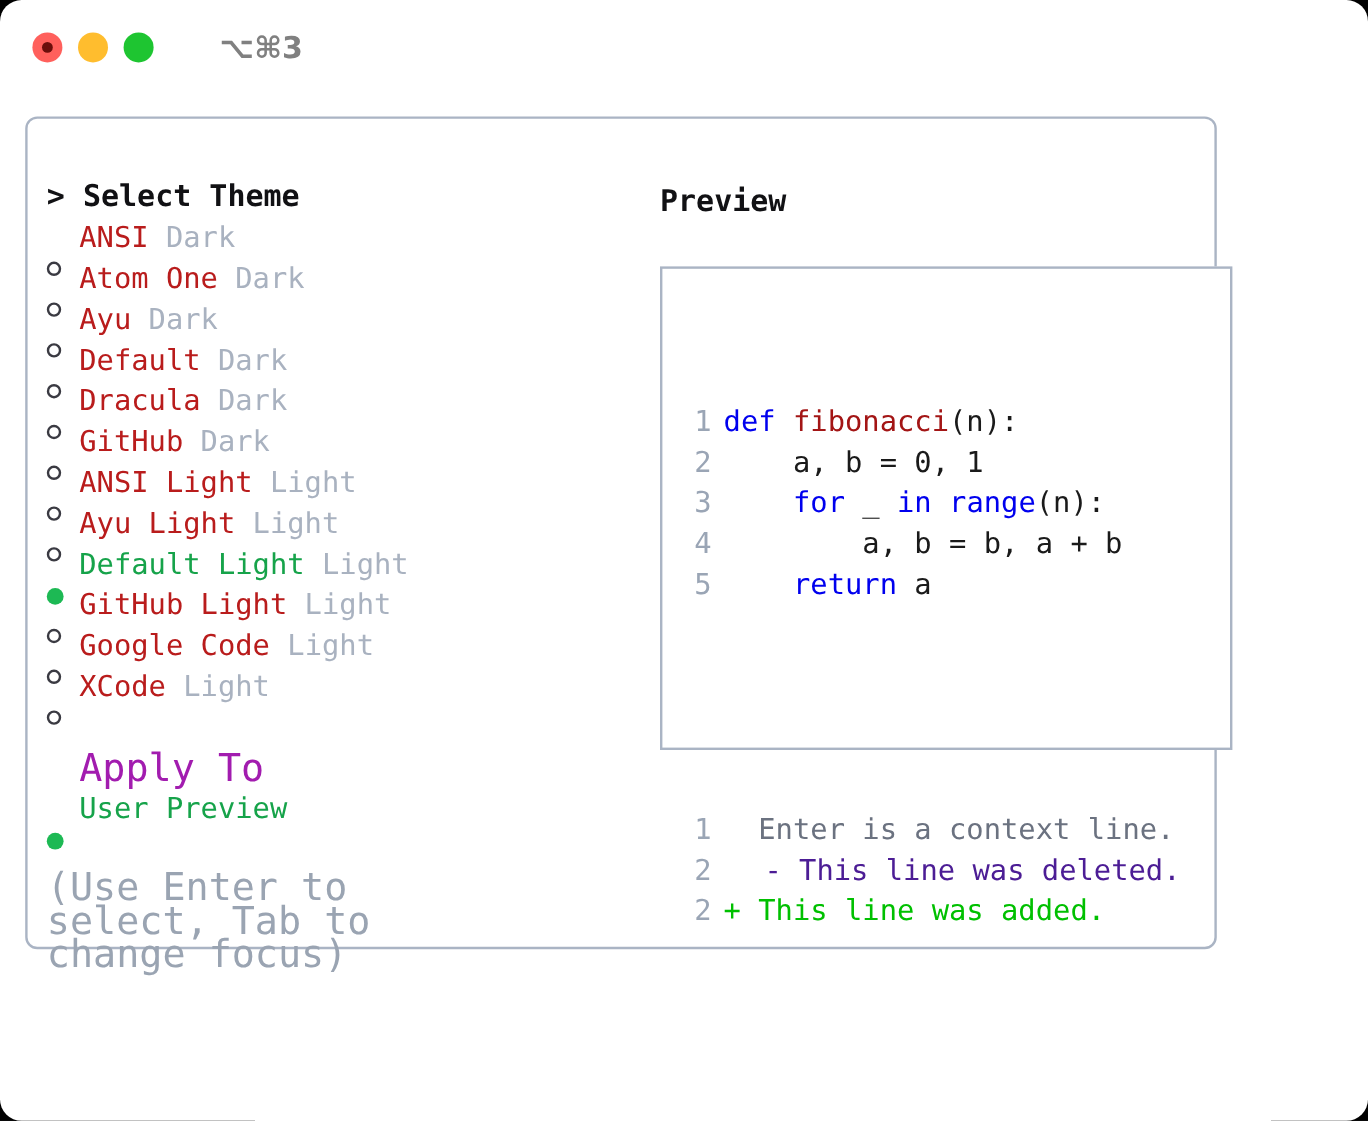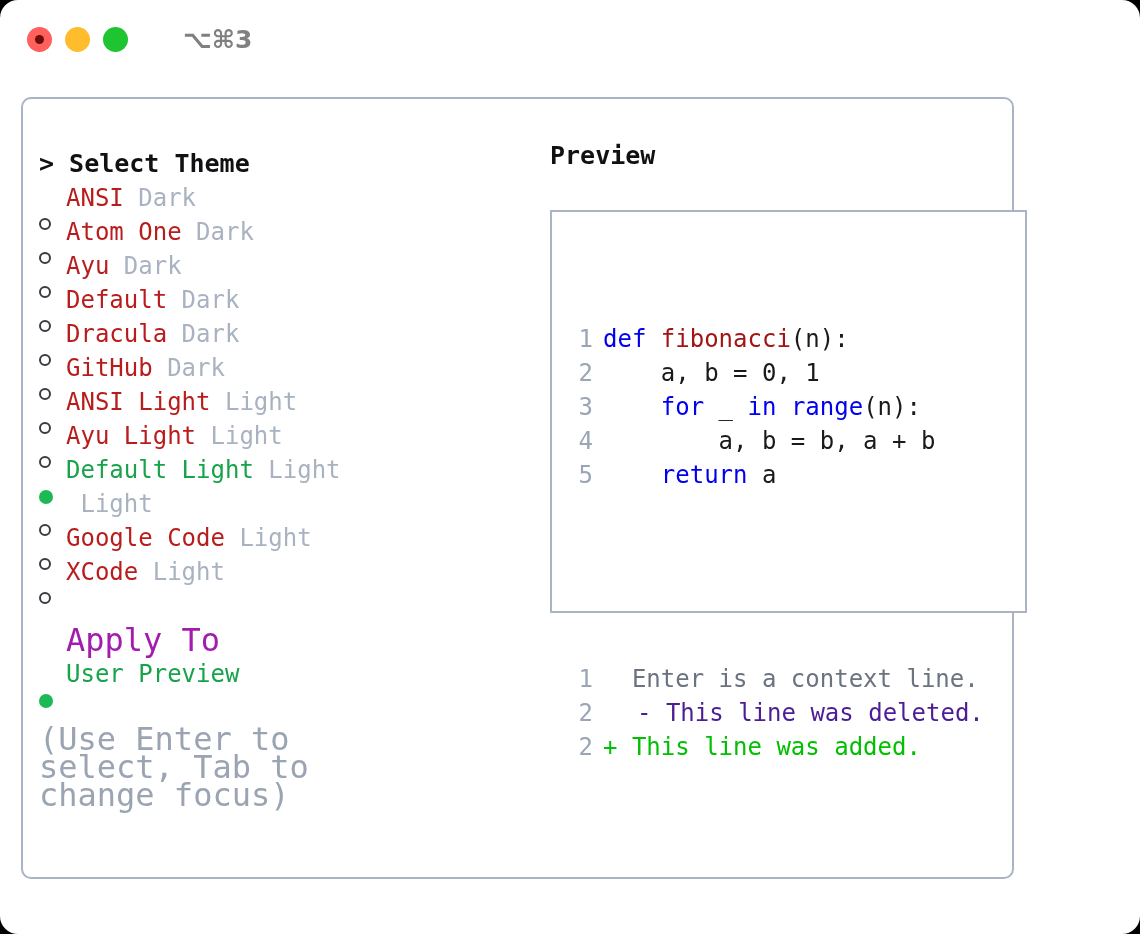--- a/index.html
+++ b/index.html
@@ -70,21 +70,21 @@
     letter-spacing: 0px;
     font-family: "DejaVu Sans", "Liberation Sans", sans-serif;
   }
 
   
   .panel {
     position: absolute;
     left: 21px;
     top: 97px;
     width: 993px;
-    height: 782px;
+    height: 694px;
     border: 2px solid #aab4c4;
     border-radius: 10px;
     box-sizing: border-box;
     background: #ffffff;
     text-decoration: underline;
   }
 
   .columns {
     position: absolute;
     left: 0;
@@ -166,21 +166,21 @@
     line-height: 28px;
     color: #9aa4b2;
     width: 400px;
     white-space: pre-wrap;
   }
 
   
   .right-col {
     position: absolute;
     left: 479px;
-    top: 40px;
+    top: 52px;
     width: 500px;
     padding-left: 48px;
   }
   .preview-title {
     font-size: 25px;
     font-weight: 700;
     color: #111114;
     line-height: 34px;
     white-space: pre;
   }
@@ -244,21 +244,21 @@
         <div id="theme-list">
             <div class="theme-row"><span class="marker"><span class="dot-hollow"></span></span><span class="theme-name">ANSI</span><span class="theme-name"> </span><span class="theme-tag">Dark</span></div>
             <div class="theme-row"><span class="marker"><span class="dot-hollow"></span></span><span class="theme-name">Atom One</span><span class="theme-name"> </span><span class="theme-tag">Dark</span></div>
             <div class="theme-row"><span class="marker"><span class="dot-hollow"></span></span><span class="theme-name">Ayu</span><span class="theme-name"> </span><span class="theme-tag">Dark</span></div>
             <div class="theme-row"><span class="marker"><span class="dot-hollow"></span></span><span class="theme-name">Default</span><span class="theme-name"> </span><span class="theme-tag">Dark</span></div>
             <div class="theme-row"><span class="marker"><span class="dot-hollow"></span></span><span class="theme-name">Dracula</span><span class="theme-name"> </span><span class="theme-tag">Dark</span></div>
             <div class="theme-row"><span class="marker"><span class="dot-hollow"></span></span><span class="theme-name">GitHub</span><span class="theme-name"> </span><span class="theme-tag">Dark</span></div>
             <div class="theme-row"><span class="marker"><span class="dot-hollow"></span></span><span class="theme-name">ANSI Light</span><span class="theme-name"> </span><span class="theme-tag">Light</span></div>
             <div class="theme-row"><span class="marker"><span class="dot-hollow"></span></span><span class="theme-name">Ayu Light</span><span class="theme-name"> </span><span class="theme-tag">Light</span></div>
             <div class="theme-row selected"><span class="marker"><span class="dot-filled"></span></span><span class="theme-name">Default Light</span><span class="theme-name"> </span><span class="theme-tag">Light</span></div>
-            <div class="theme-row"><span class="marker"><span class="dot-hollow"></span></span><span class="theme-name"> </span><span class="theme-tag">Light</span></div>
+            <div class="theme-row"><span class="marker"><span class="dot-hollow"></span></span><span class="theme-name">GitHub Light</span><span class="theme-name"> </span><span class="theme-tag">Light</span></div>
             <div class="theme-row"><span class="marker"><span class="dot-hollow"></span></span><span class="theme-name">Google Code</span><span class="theme-name"> </span><span class="theme-tag">Light</span></div>
             <div class="theme-row"><span class="marker"><span class="dot-hollow"></span></span><span class="theme-name">XCode</span><span class="theme-name"> </span><span class="theme-tag">Light</span></div>
           </div>
 
         <div class="spacer-row"></div>
 
         <div class="apply-header">Apply To</div>
         <div id="apply-list">
             <div class="theme-row selected"><span class="marker"><span class="dot-filled"></span></span><span class="theme-name">User Preview</span></div>
           </div>

